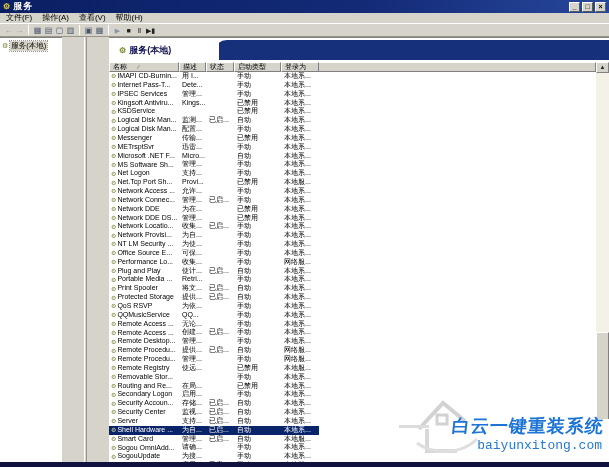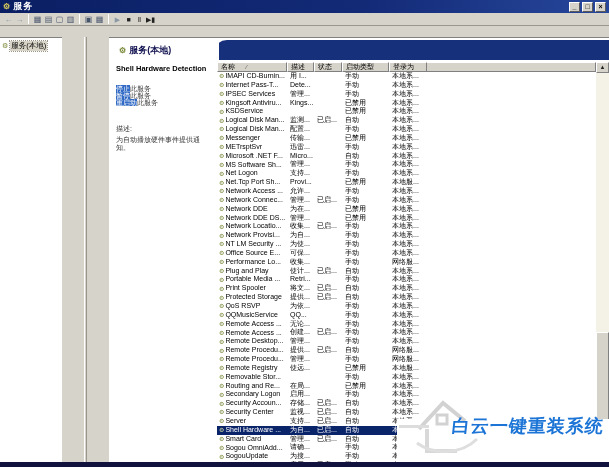--- a/index.html
+++ b/index.html
@@ -92,20 +92,26 @@
   <div class="titlebar">
     <span class="tb-icon">⚙</span>
     <span class="tb-title">服务</span>
     <span class="tb-buttons">
       <span class="tbtn">_</span>
       <span class="tbtn">□</span>
       <span class="tbtn">×</span>
     </span>
   </div>
 
+  <div class="menubar" id="menubar">
+      <span class="menu-item">文件(F)</span>
+      <span class="menu-item">操作(A)</span>
+      <span class="menu-item">查看(V)</span>
+      <span class="menu-item">帮助(H)</span>
+    </div>
 
   <div class="toolbar" id="toolbar">
       <span class="tico dim">←</span>
       <span class="tico dim">→</span>
       <span class="tb-sep"></span>
       <span class="tico">▦</span>
       <span class="tico">▤</span>
       <span class="tico">▢</span>
       <span class="tico">▥</span>
       <span class="tb-sep"></span>
@@ -130,30 +136,20 @@
     <div class="rightpanel">
       <div class="banner">
         <div class="banner-band"></div>
         <div class="banner-tab">
           <span class="banner-gear">⚙</span>
           <span>服务(本地)</span>
         </div>
       </div>
 
       <div class="content">
-        <div class="extpanel">
-          <div class="svc-title">Shell Hardware Detection</div>
-          <div id="links">
-              <div class="link-line"><span class="link-action">停止</span><span class="link-rest">此服务</span></div>
-              <div class="link-line"><span class="link-action">暂停</span><span class="link-rest">此服务</span></div>
-              <div class="link-line"><span class="link-action">重启动</span><span class="link-rest">此服务</span></div>
-            </div>
-          <div class="desc-label">描述:</div>
-          <div class="desc-text">为自动播放硬件事件提供通知。</div>
-        </div>
 
         <div class="list">
           <div class="lheader" id="lheader">
               <div class="hcell w0">名称<span class="sortmark">∕</span></div>
               <div class="hcell w1">描述</div>
               <div class="hcell w2">状态</div>
               <div class="hcell w3">启动类型</div>
               <div class="hcell w4">登录为</div>
               <div class="hfill"></div>
             </div>
@@ -622,16 +618,17 @@
   <div class="watermark">
     <div class="wm-white"></div>
     <svg class="wm-logo" width="68" height="64" viewBox="0 0 68 64">
       <path d="M6 34 L30 8 L52 26" fill="none" stroke="#d2d2d2" stroke-width="4"></path>
       <path d="M14 34 L14 56 L44 56" fill="none" stroke="#d8d8d8" stroke-width="4"></path>
       <rect x="24" y="20" width="10" height="9" fill="none" stroke="#d2d2d2" stroke-width="3"></rect>
       <path d="M4 48 C 20 60, 48 60, 64 44" fill="none" stroke="#dedede" stroke-width="3"></path>
     </svg>
     <div class="wm-dash"></div>
     <div class="wm-line1">白云一键重装系统</div>
+    <div class="wm-line2">baiyunxitong.com</div>
   </div>
 
   <div class="bottomstrip"></div>
 </div>
 
 </body></html>

